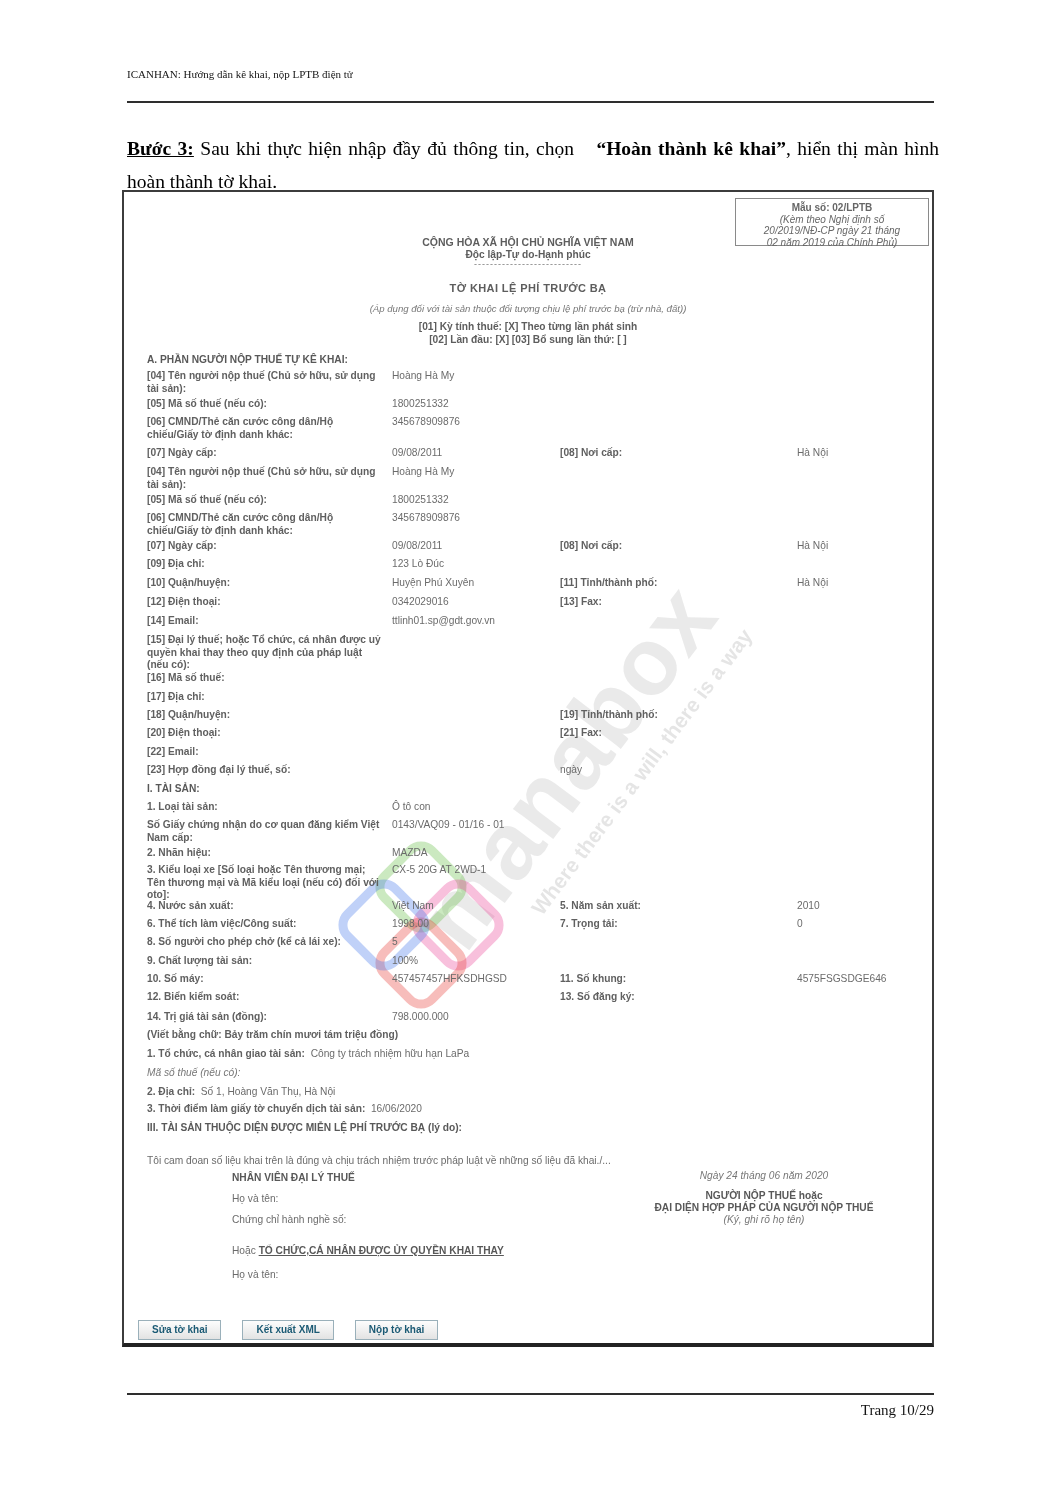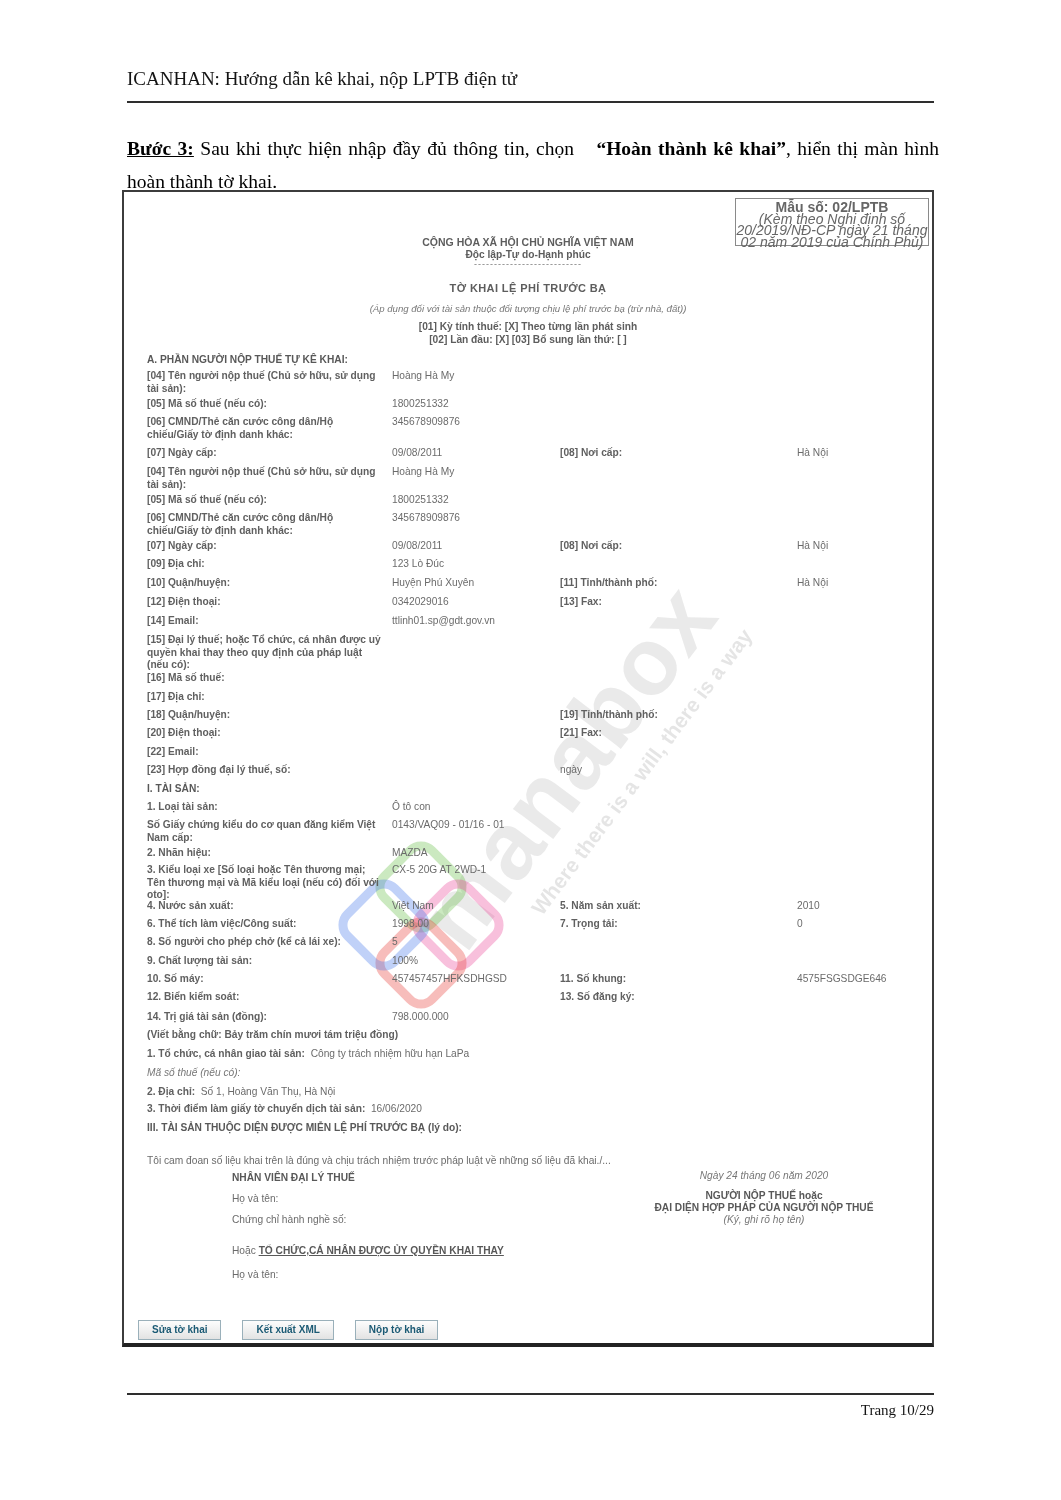--- a/index.html
+++ b/index.html
@@ -1,21 +1,21 @@
 <!DOCTYPE html>
 <html><head>
 <meta charset="utf-8">
 <style>
   html,body{margin:0;padding:0;}
   body{width:1061px;height:1500px;background:#ffffff;position:relative;
        font-family:"Liberation Sans",sans-serif;overflow:hidden;}
 
   
   .doc-header{position:absolute;left:127px;top:68px;width:807px;
-              font-family:"Liberation Serif",serif;font-size:19px;color:#141414;}
+              font-family:"Liberation Serif",serif;font-size:11px;color:#141414;}
   .header-rule{position:absolute;left:127px;top:101px;width:807px;height:0;
                border-top:2px solid #2e2e2e;}
   .step-para{position:absolute;left:127px;top:112px;width:812px;
              font-family:"Liberation Serif",serif;font-size:19.5px;line-height:33px;
              color:#000;text-align:justify;}
   .step-label{font-weight:bold;text-decoration:underline;}
   .step-bold{font-weight:bold;margin-left:16px;}
   .footer-rule{position:absolute;left:127px;top:1393px;width:807px;height:0;
                border-top:2px solid #2e2e2e;}
   .page-number{position:absolute;left:127px;top:1402px;width:807px;text-align:right;
@@ -36,21 +36,21 @@
   .wm-flower{position:absolute;left:218px;top:655px;width:140px;height:140px;z-index:0;pointer-events:none;}
   .petal{position:absolute;width:58px;height:58px;border-radius:26%;opacity:.35;
          transform:rotate(45deg);background:transparent;}
   .petal.p-top{left:41px;top:2px;border:9px solid #6abf4b;}
   .petal.p-right{left:78px;top:40px;border:9px solid #ec4a9b;}
   .petal.p-bottom{left:41px;top:78px;border:9px solid #e8413c;}
   .petal.p-left{left:4px;top:40px;border:9px solid #4a7bec;}
 
   
   .mau-box{position:absolute;left:611px;top:6px;width:194px;height:48px;
-           border:1px solid #8a8a8a;text-align:center;font-size:14px;line-height:11.5px;
+           border:1px solid #8a8a8a;text-align:center;font-size:10px;line-height:11.5px;
            color:#666;padding-top:3px;box-sizing:border-box;z-index:2;}
   .mau-line1{font-weight:bold;}
   .mau-rest{font-style:italic;}
 
   
   .c-line{position:absolute;left:0;width:100%;text-align:center;z-index:2;}
   .nat1{top:44px;font-weight:bold;font-size:10.5px;color:#5d5d5d;}
   .nat2{top:57px;font-weight:bold;font-size:10.2px;color:#5d5d5d;}
   .nat-sep{top:67px;font-size:9px;color:#777;letter-spacing:1px;}
   .f-title{top:90px;font-weight:bold;font-size:11px;color:#5d5d5d;letter-spacing:.4px;}
@@ -221,21 +221,21 @@
         <div class="val2"></div>
       </div>
       <div class="frow" style="top: 591px;">
         <div class="section">I. TÀI SẢN:</div>
       </div>
       <div class="frow" style="top: 609px;">
         <div class="lbl">1. Loại tài sản:</div>
         <div class="val">Ô tô con</div>
       </div>
       <div class="frow" style="top: 627px;">
-        <div class="lbl">Số Giấy chứng kiểu do cơ quan đăng kiểm Việt Nam cấp:</div>
+        <div class="lbl">Số Giấy chứng nhận do cơ quan đăng kiểm Việt Nam cấp:</div>
         <div class="val">0143/VAQ09 - 01/16 - 01</div>
       </div>
       <div class="frow" style="top: 655px;">
         <div class="lbl">2. Nhãn hiệu:</div>
         <div class="val">MAZDA</div>
       </div>
       <div class="frow" style="top: 672px;">
         <div class="lbl">3. Kiểu loại xe [Số loại hoặc Tên thương mại; Tên thương mại và Mã kiểu loại (nếu có) đối với oto]:</div>
         <div class="val">CX-5 20G AT 2WD-1</div>
       </div>

